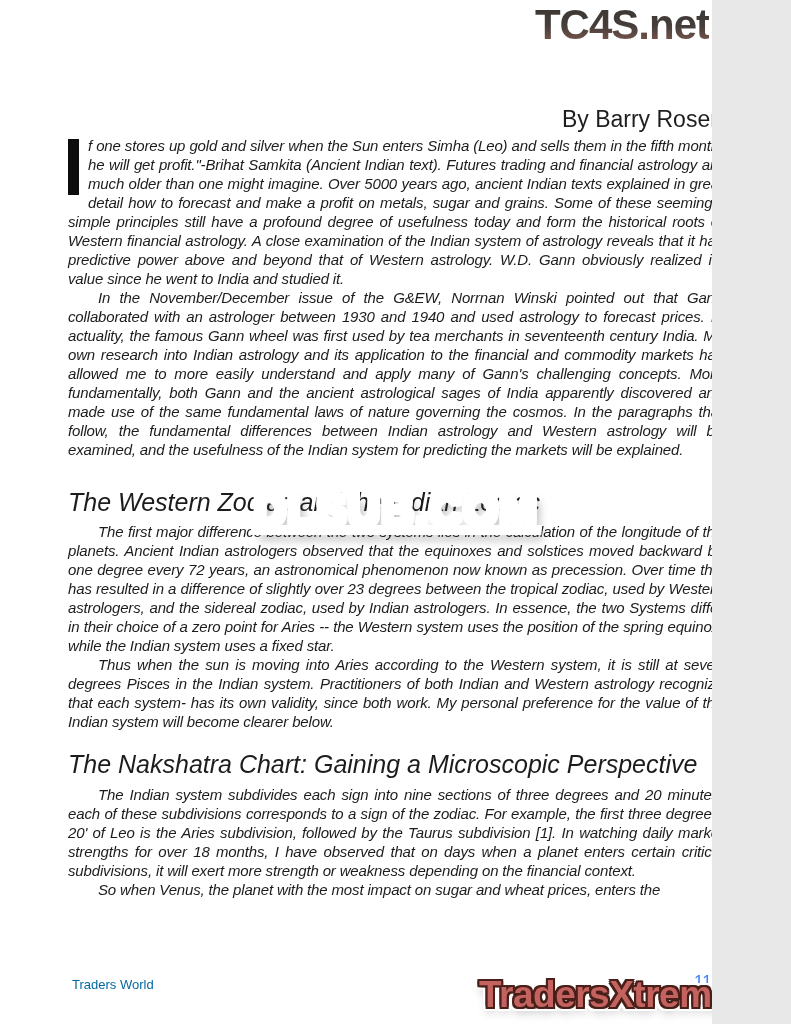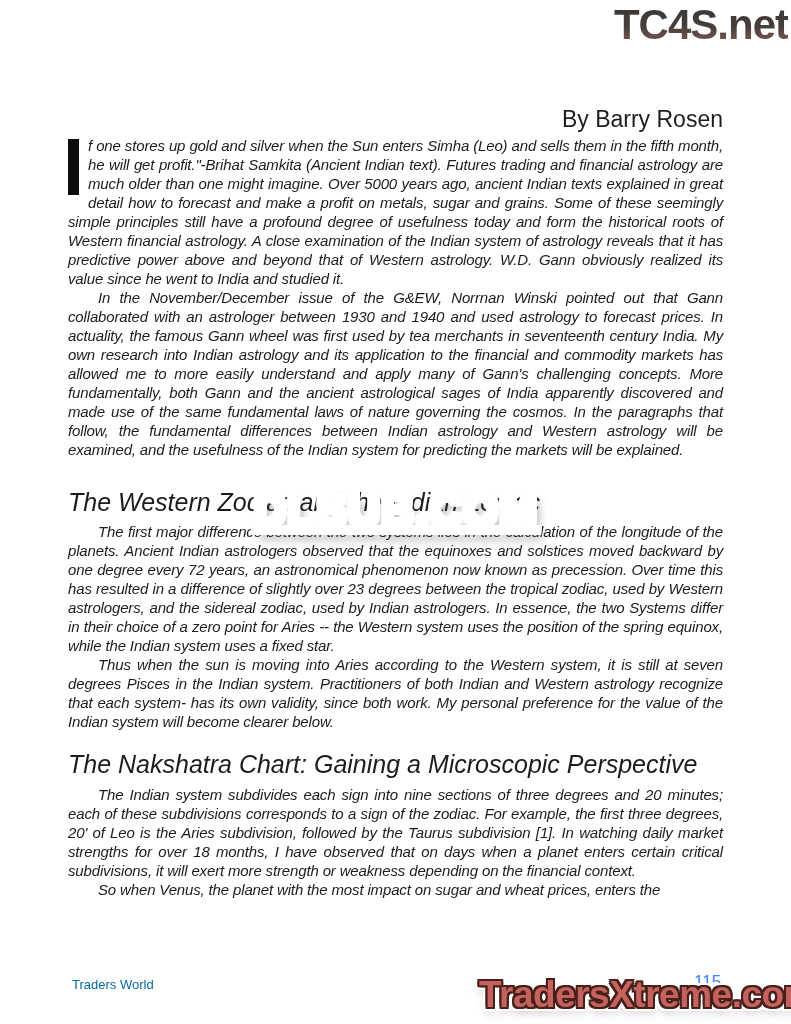--- a/index.html
+++ b/index.html
@@ -2,21 +2,21 @@
 <html style="--title-red: #f50d0d; --body-text: #1c1c1c; --dlsub-red: #cd1a1a; --tx-fill: #c4625f; --tx-outline: #482019; --tc4s-dark: #46403d;"><head>
 <meta charset="utf-8">
 <style>
   html, body {
     margin: 0;
     padding: 0;
     background: #e8e8e8;
   }
   .page {
     position: relative;
-    width: 791px;
+    width: 712px;
     height: 1024px;
     background: #ffffff;
     overflow: hidden;
     font-family: "Liberation Sans", "DejaVu Sans", sans-serif;
     color: var(--body-text, #1c1c1c);
   }
 
   
   .wm-tc4s {
     position: absolute;

